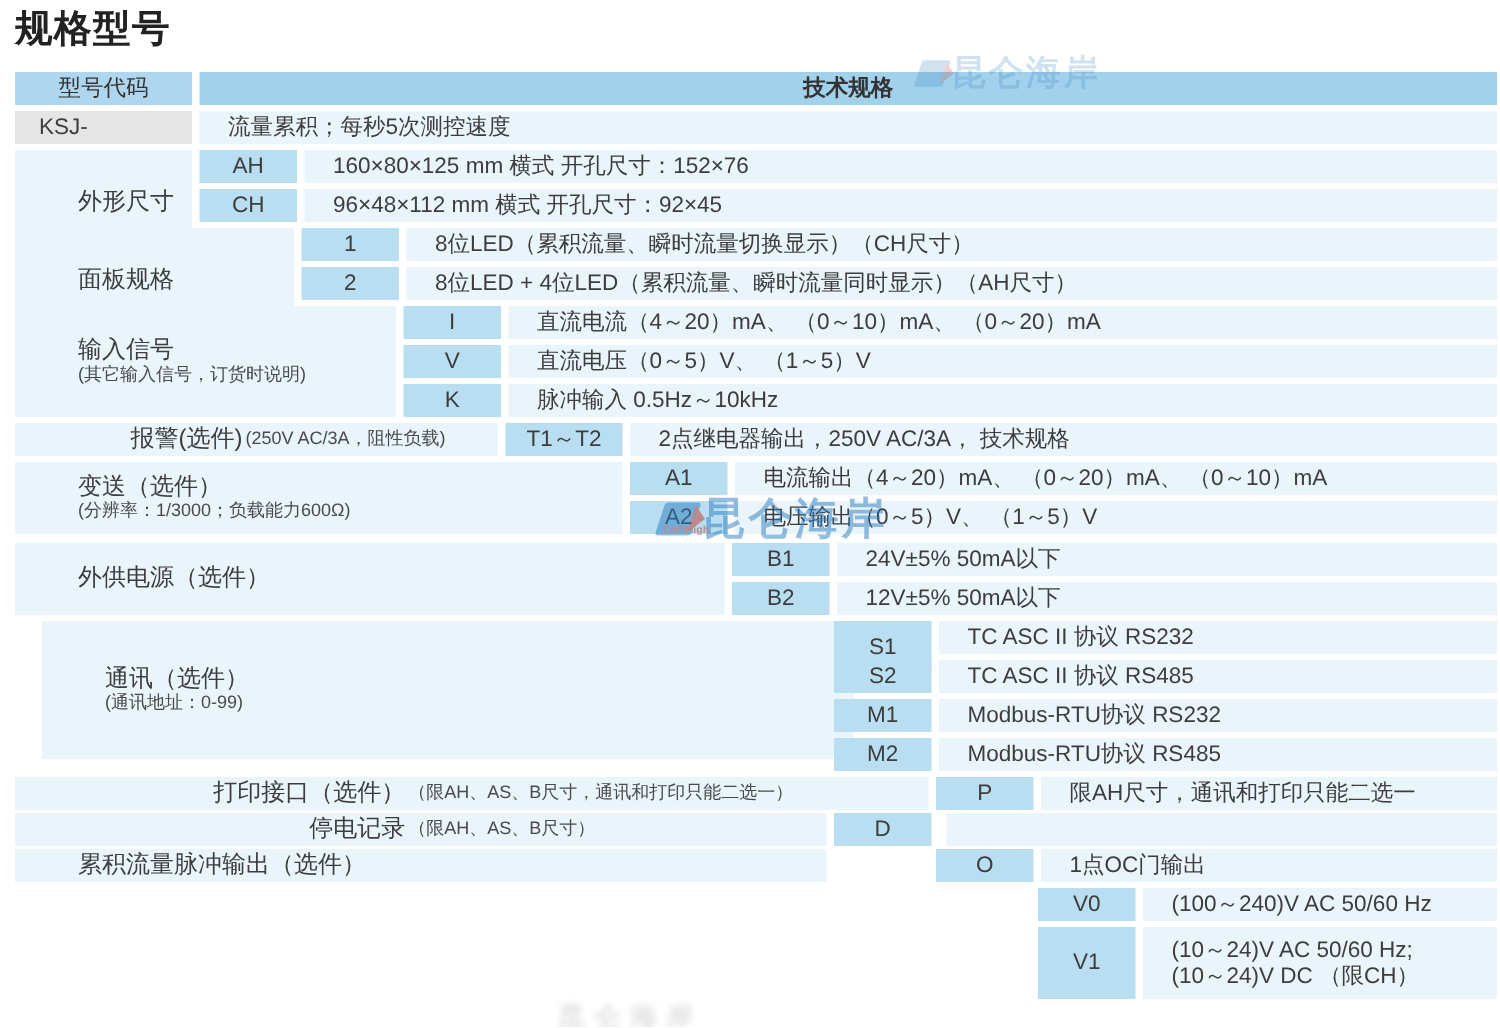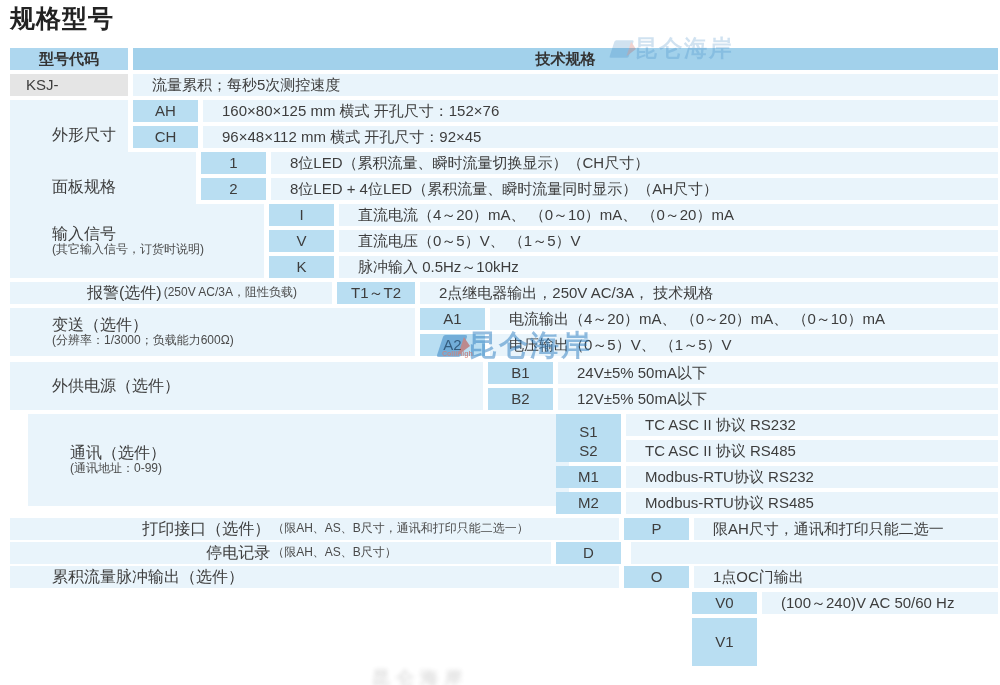--- a/index.html
+++ b/index.html
@@ -10,21 +10,21 @@
   #title{
     position:absolute;left:10px;top:2px;font-size:25px;font-weight:bold;color:#222;
     letter-spacing:1px;
   }
   .cell{
     position:absolute;background:#e9f4fb;display:flex;align-items:center;
     font-size:15px;color:#3d3d3d;box-sizing:border-box;line-height:1.15;
   }
   .desc{padding-left:19px;}
   .code{background:#b9def2;justify-content:center;padding-left:0;}
-  .hleft{background:#aed7ef;justify-content:center;font-weight:bold;color:#333;}
+  .hleft{background:#aed7ef;justify-content:center;font-weight:normal;color:#333;}
   .hband{background:#a2d1eb;justify-content:center;font-weight:bold;color:#333;}
   .kcode{background:#e5e5e5;padding-left:16px;}
   .label{flex-direction:column;align-items:flex-start;justify-content:center;padding-left:42px;}
   .label .main{font-size:16px;}
   .label .note{font-size:12px;color:#4a4a4a;}
   .inline{flex-direction:row;align-items:center;}
   .inline .note{margin-left:2px;}
   .two-line{flex-direction:column;align-items:flex-start;justify-content:center;}
   
   .wm{position:absolute;display:flex;align-items:center;pointer-events:none;white-space:nowrap;}
@@ -127,29 +127,33 @@
   <div class="cell code" style="left:624px;top:518px;width:65px;height:22px">P</div>
   <div class="cell desc" style="left:694px;top:518px;width:304px;height:22px">限AH尺寸，通讯和打印只能二选一</div>
 
   <div class="cell label inline" style="left:10px;top:542px;width:541px;height:22px">
     <span class="main">停电记录</span>
     <span class="note">（限AH、AS、B尺寸）</span>
   </div>
   <div class="cell code" style="left:556px;top:542px;width:65px;height:22px">D</div>
   <div class="cell desc" style="left:631px;top:542px;width:367px;height:22px"></div>
 
-  <div class="cell label" style="left:10px;top:566px;width:609px;height:22px">
+  <div class="cell label" style="left:10px;top:566px;width:541px;height:22px">
     <span class="main">累积流量脉冲输出（选件）</span>
   </div>
   <div class="cell code" style="left:624px;top:566px;width:65px;height:22px">O</div>
   <div class="cell desc" style="left:694px;top:566px;width:304px;height:22px">1点OC门输出</div>
 
   <div class="cell code" style="left:692px;top:592px;width:65px;height:22px">V0</div>
   <div class="cell desc" style="left:762px;top:592px;width:236px;height:22px">(100～240)V AC 50/60 Hz</div>
   <div class="cell code" style="left:692px;top:618px;width:65px;height:48px">V1</div>
+  <div class="cell desc two-line" style="left:762px;top:618px;width:236px;height:48px">
+    <span>(10～24)V AC 50/60 Hz;</span>
+    <span>(10～24)V DC （限CH）</span>
+  </div>
 
   <div class="wm wm-top">
     <span class="wm-logo"></span>
     <span class="wm-text">昆仑海岸</span>
   </div>
   <div class="wm wm-main">
     <span class="wm-logo"></span>
     <span class="wm-sub">ColliHigh</span>
     <span class="wm-text">昆仑海岸</span>
   </div>

